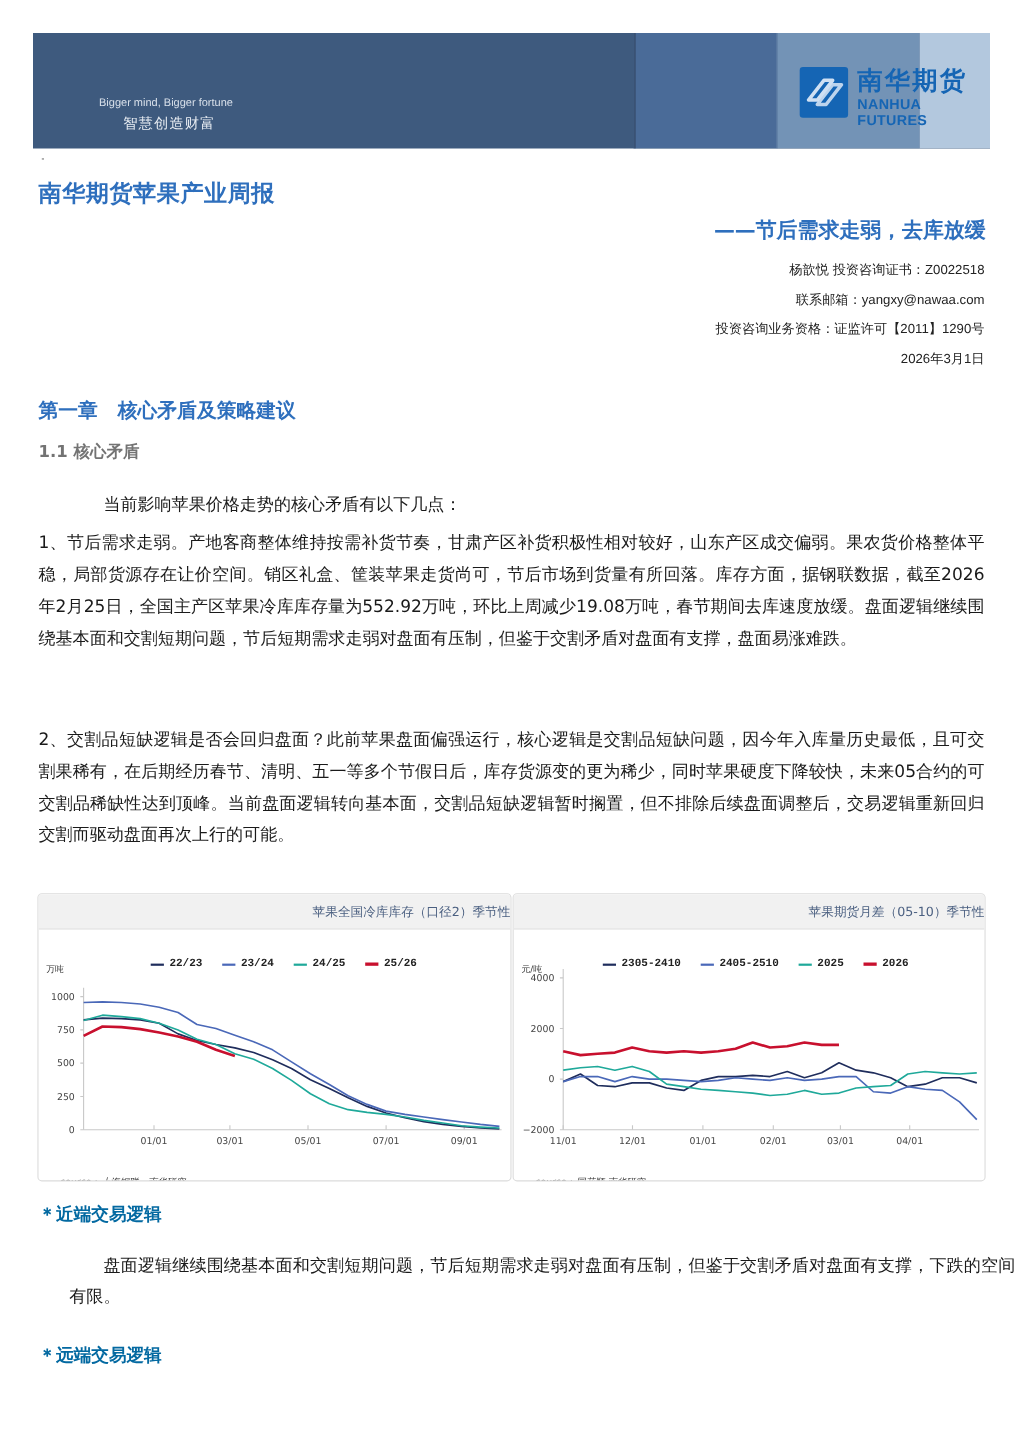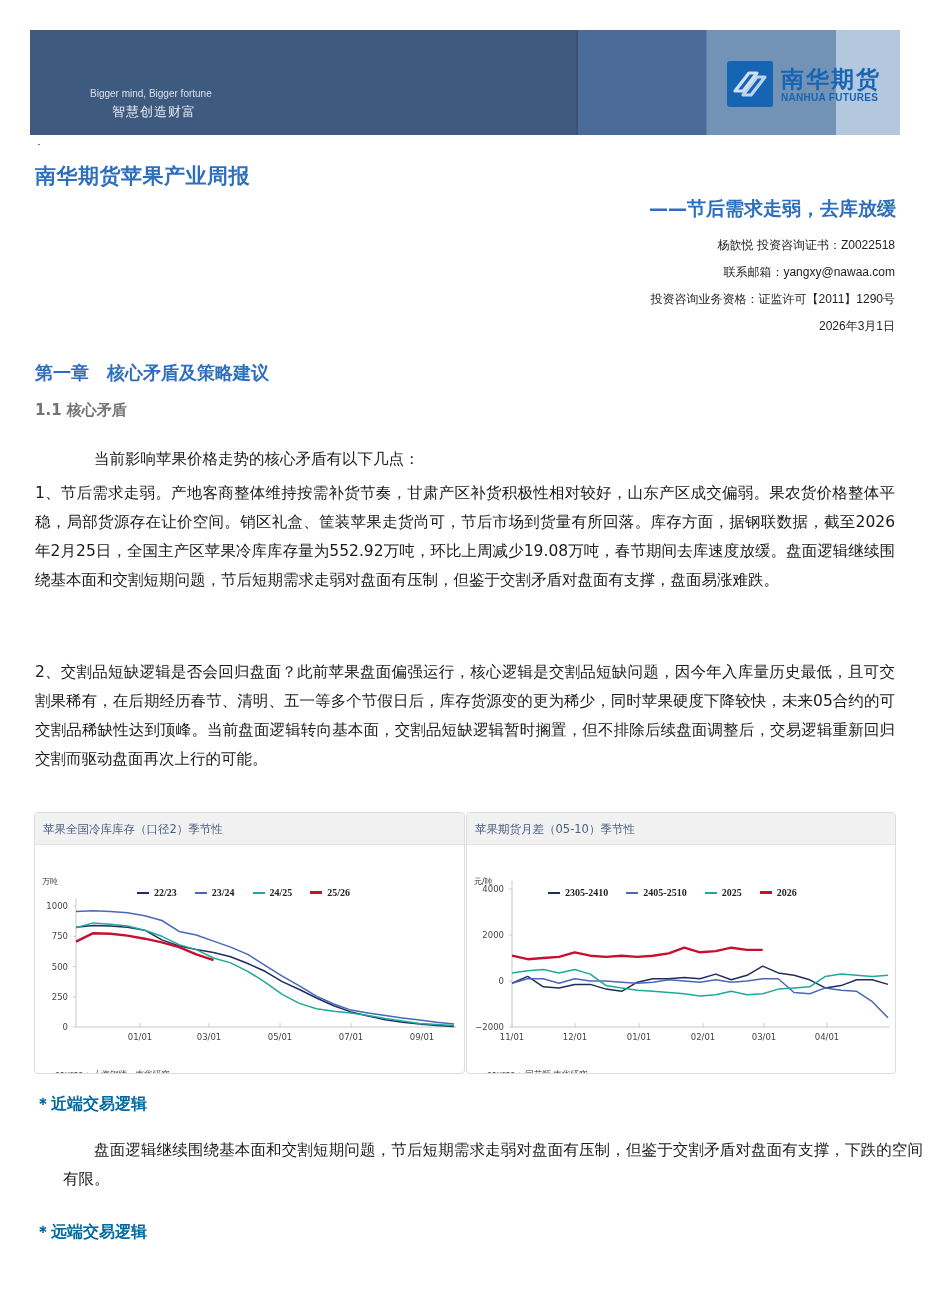--- a/index.html
+++ b/index.html
@@ -5,42 +5,42 @@
   * { box-sizing: border-box; margin: 0; padding: 0; }
   html, body { width: 930px; height: 1303px; background: #ffffff; overflow: hidden; }
   body { position: relative; font-family: "DejaVu Sans", "Liberation Sans", sans-serif; color: #1a1a1a; }
 
   .banner { position: absolute; left: 30px; top: 30px; width: 870px; height: 105px; background: #3e5a7e; overflow: hidden; }
   .banner .band1 { position: absolute; left: 546px; top: 0; width: 130px; height: 105px; background: #4a6b98; border-left: 2px solid #3a5274; }
   .banner .band2 { position: absolute; left: 676px; top: 0; width: 130px; height: 105px; background: #7393b6; border-left: 1px solid #5d7ca3; }
   .banner .band3 { position: absolute; left: 806px; top: 0; width: 64px; height: 105px; background: #b3c8de; }
   .banner .slogan-en { position: absolute; left: 60px; top: 58px; font-size: 10px; color: #d8e0ea; font-family: "Liberation Sans", sans-serif; letter-spacing: 0; }
   .banner .slogan-cn { position: absolute; left: 82px; top: 73px; font-size: 13px; color: #e8edf3; letter-spacing: 1px; }
-  .logo { position: absolute; left: 697px; top: 31px; display: flex; align-items: center; }
+  .logo { position: absolute; left: 697px; top: 31px; display: flex; align-items: flex-start; }
   .logo .mark { width: 46px; height: 46px; background: #1565b4; border-radius: 3px; position: relative; overflow: hidden; }
   .logo .text { margin-left: 8px; color: #1565b4; }
   .logo .cn { font-size: 23px; font-weight: bold; letter-spacing: 2px; line-height: 26px; }
-  .logo .en { font-size: 10px; font-weight: bold; font-family: "Liberation Sans", sans-serif; letter-spacing: 0.3px; }
+  .logo .en { font-size: 13px; font-weight: bold; font-family: "Liberation Sans", sans-serif; letter-spacing: 0.3px; }
 
   .tiny-dot { position: absolute; left: 38px; top: 144px; width: 2px; height: 1px; background: #777; }
 
   .title { position: absolute; left: 35px; top: 162px; font-size: 21px; font-weight: bold; color: #2e6fbd; letter-spacing: 0.5px; }
   .subtitle { position: absolute; right: 34px; top: 196px; font-size: 19px; font-weight: bold; color: #2e6fbd; margin-left: 40px; }
   .meta { position: absolute; right: 35px; font-size: 12px; color: #222; text-align: right; font-family: "Liberation Sans", sans-serif; }
 
   .h1 { position: absolute; left: 35px; top: 361px; font-size: 18px; font-weight: bold; color: #2e6fbd; }
   .h2 { position: absolute; left: 35px; top: 401px; font-size: 15px; font-weight: bold; color: #737373; }
   .para { position: absolute; left: 35px; width: 860px; font-size: 15.5px; line-height: 29px; color: #1a1a1a; text-align: justify; }
   .para.indent { text-indent: 31px; margin-left: 28px; }
   .h3 { position: absolute; left: 35px; font-size: 16px; font-weight: bold; color: #0369a1; }
 
   .chart-card { position: absolute; top: 812px; height: 262px; border: 1px solid #dcdcdc; border-radius: 4px; background: #fff; overflow: hidden; }
-  .chart-card .head { height: 32px; background: #f1f1f1; border-bottom: 1px solid #e2e2e2; padding-left: 8px; line-height: 32px; font-size: 11.5px; color: #4a5f80; }
+  .chart-card .head { height: 32px; background: #f1f1f1; border-bottom: 1px solid #e2e2e2; padding-left: 8px; line-height: 32px; font-size: 11.5px; color: #4a5f80; text-align: right; }
   .chart-card svg { position: absolute; left: 0; top: 0; }
-  .chart-card .legend { position: absolute; top: 58px; display: flex; gap: 18px; font-size: 10px; font-weight: bold; color: #222; font-family: Liberation Serif, serif; margin-top: 16px; }
+  .chart-card .legend { position: absolute; top: 58px; display: flex; gap: 18px; font-size: 10px; font-weight: bold; color: #222; font-family: Liberation Mono, monospace; }
   .legend .item { display: flex; align-items: center; gap: 5px; }
   .legend .sw { width: 12px; height: 2px; display: inline-block; }
   .chart-card .unit { position: absolute; font-size: 8px; color: #333; }
   .chart-card .source { position: absolute; left: 20px; top: 256px; font-size: 8.5px; color: #333; }
   .chart-card .source i { font-style: italic; }
   .tick-label { font-size: 8.5px; fill: #444; font-family: "DejaVu Sans", sans-serif; }
 </style>
 </head>
 <body>
 

